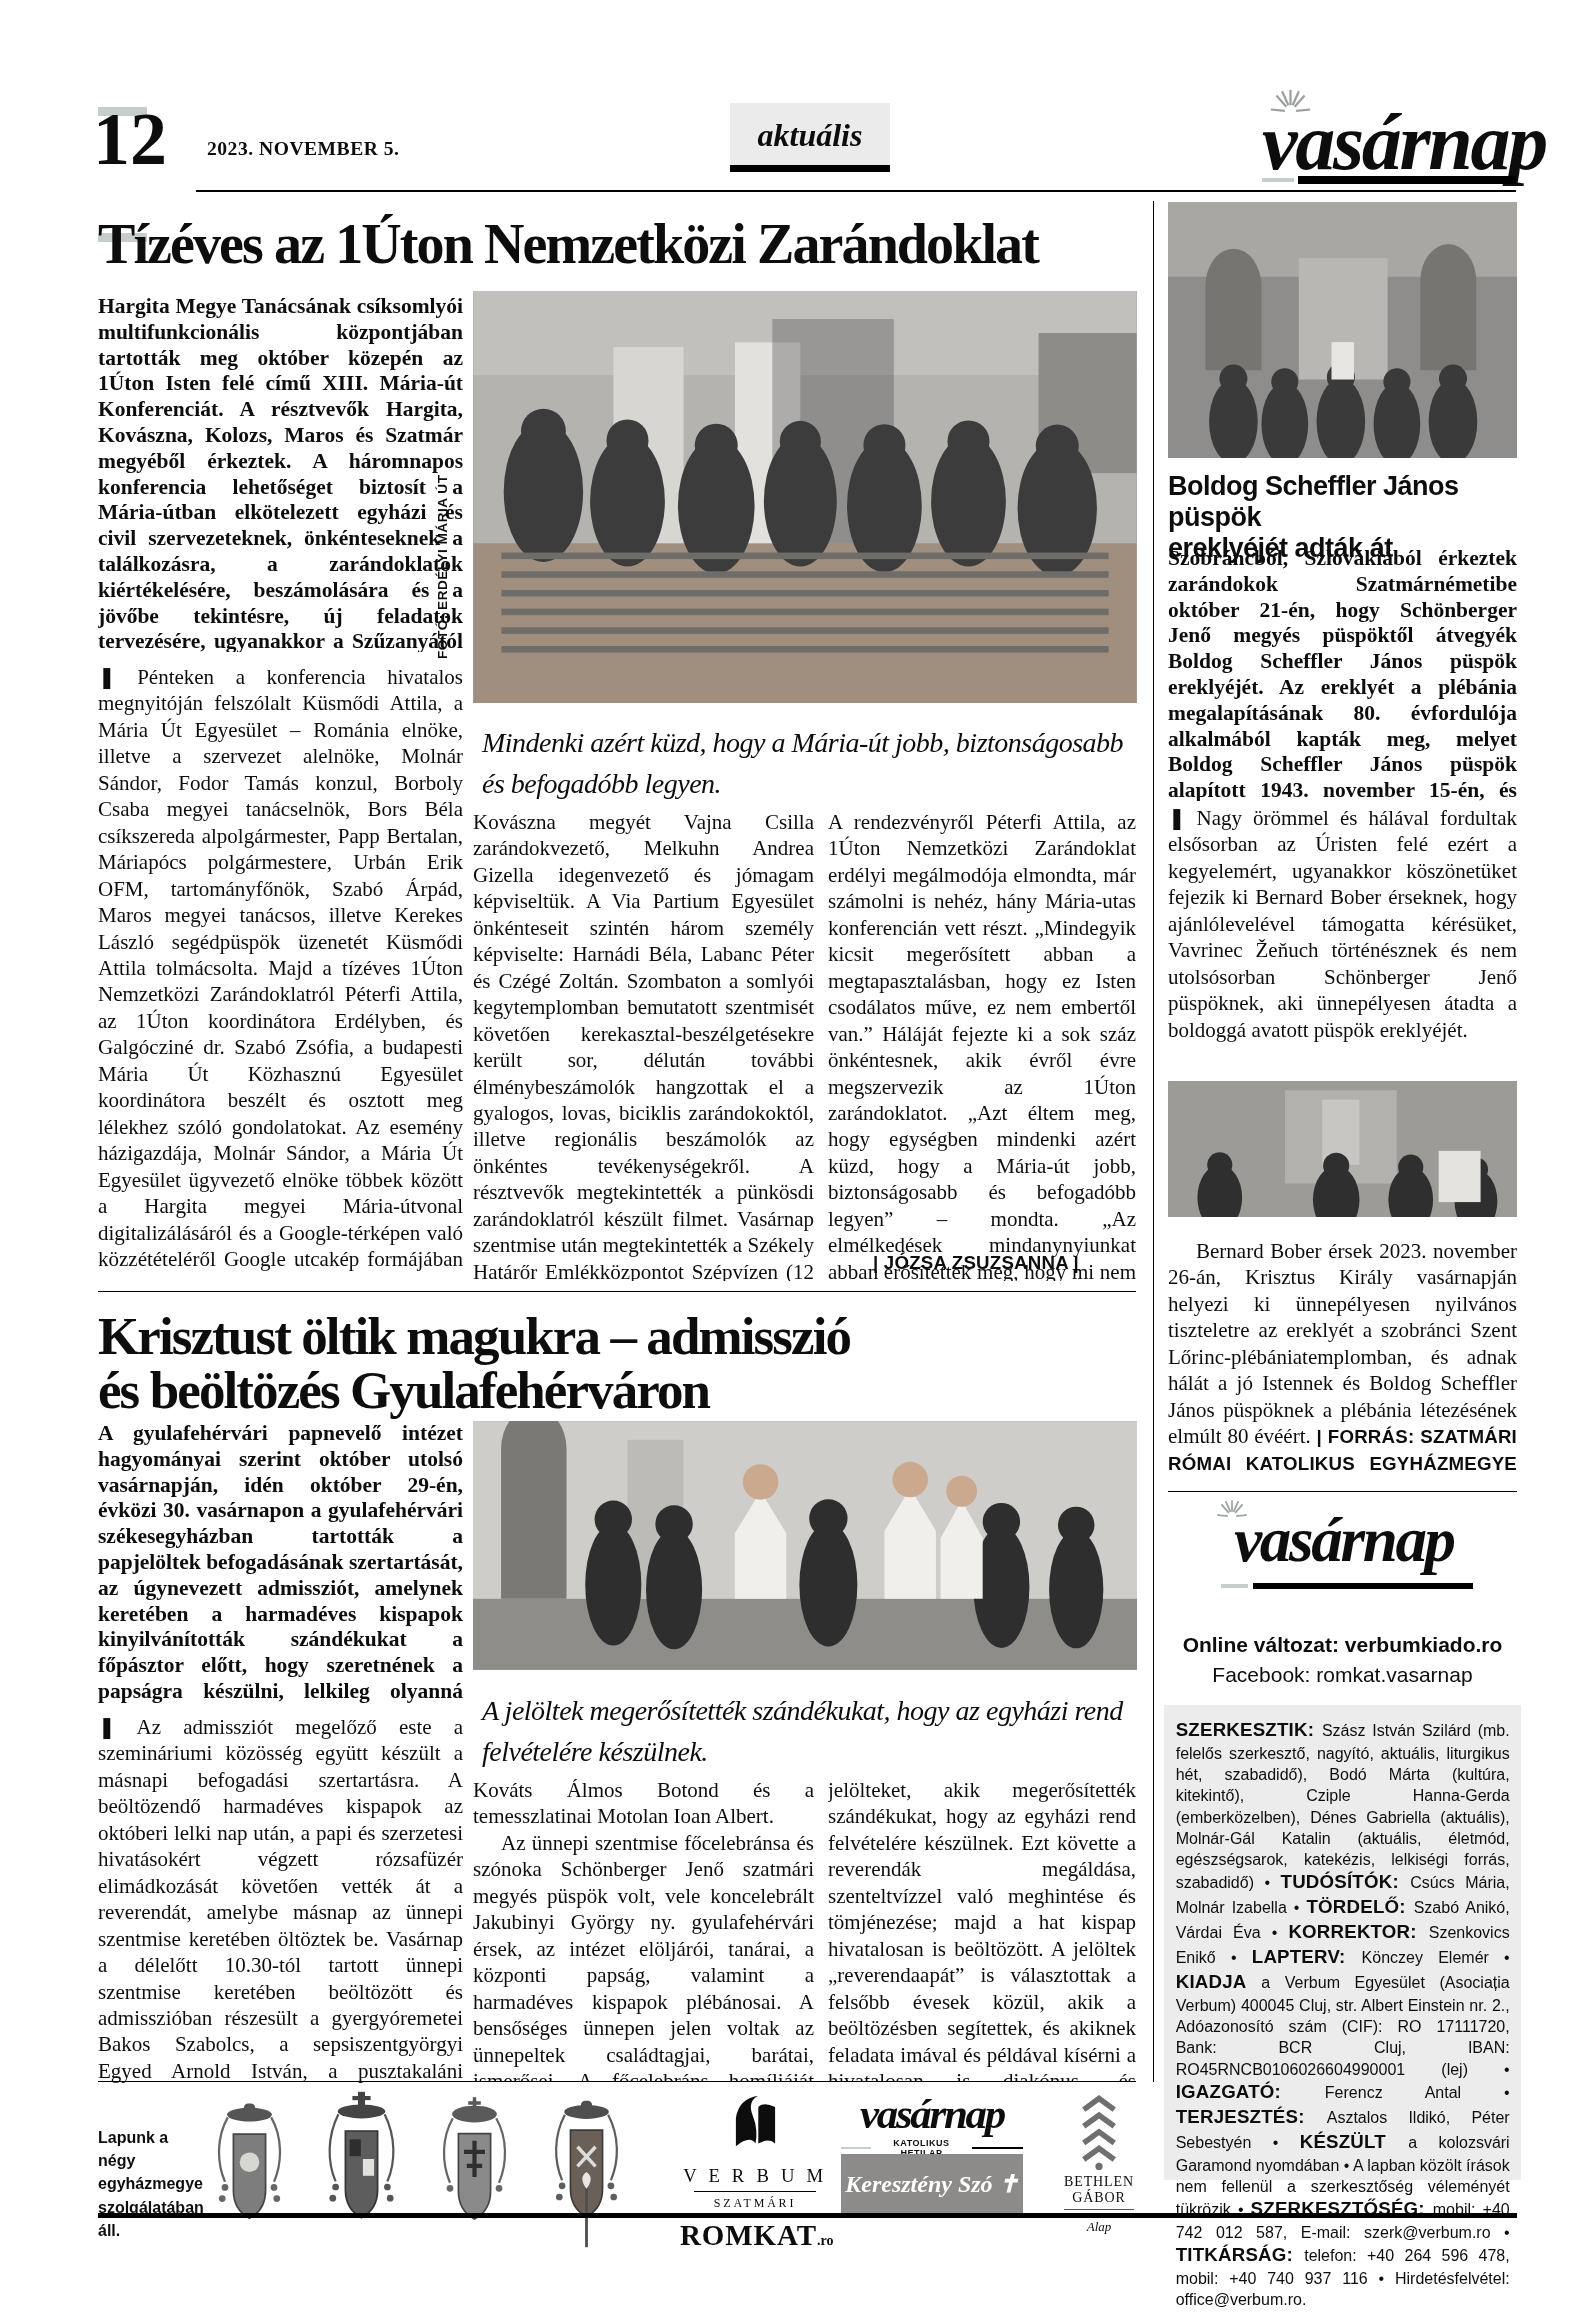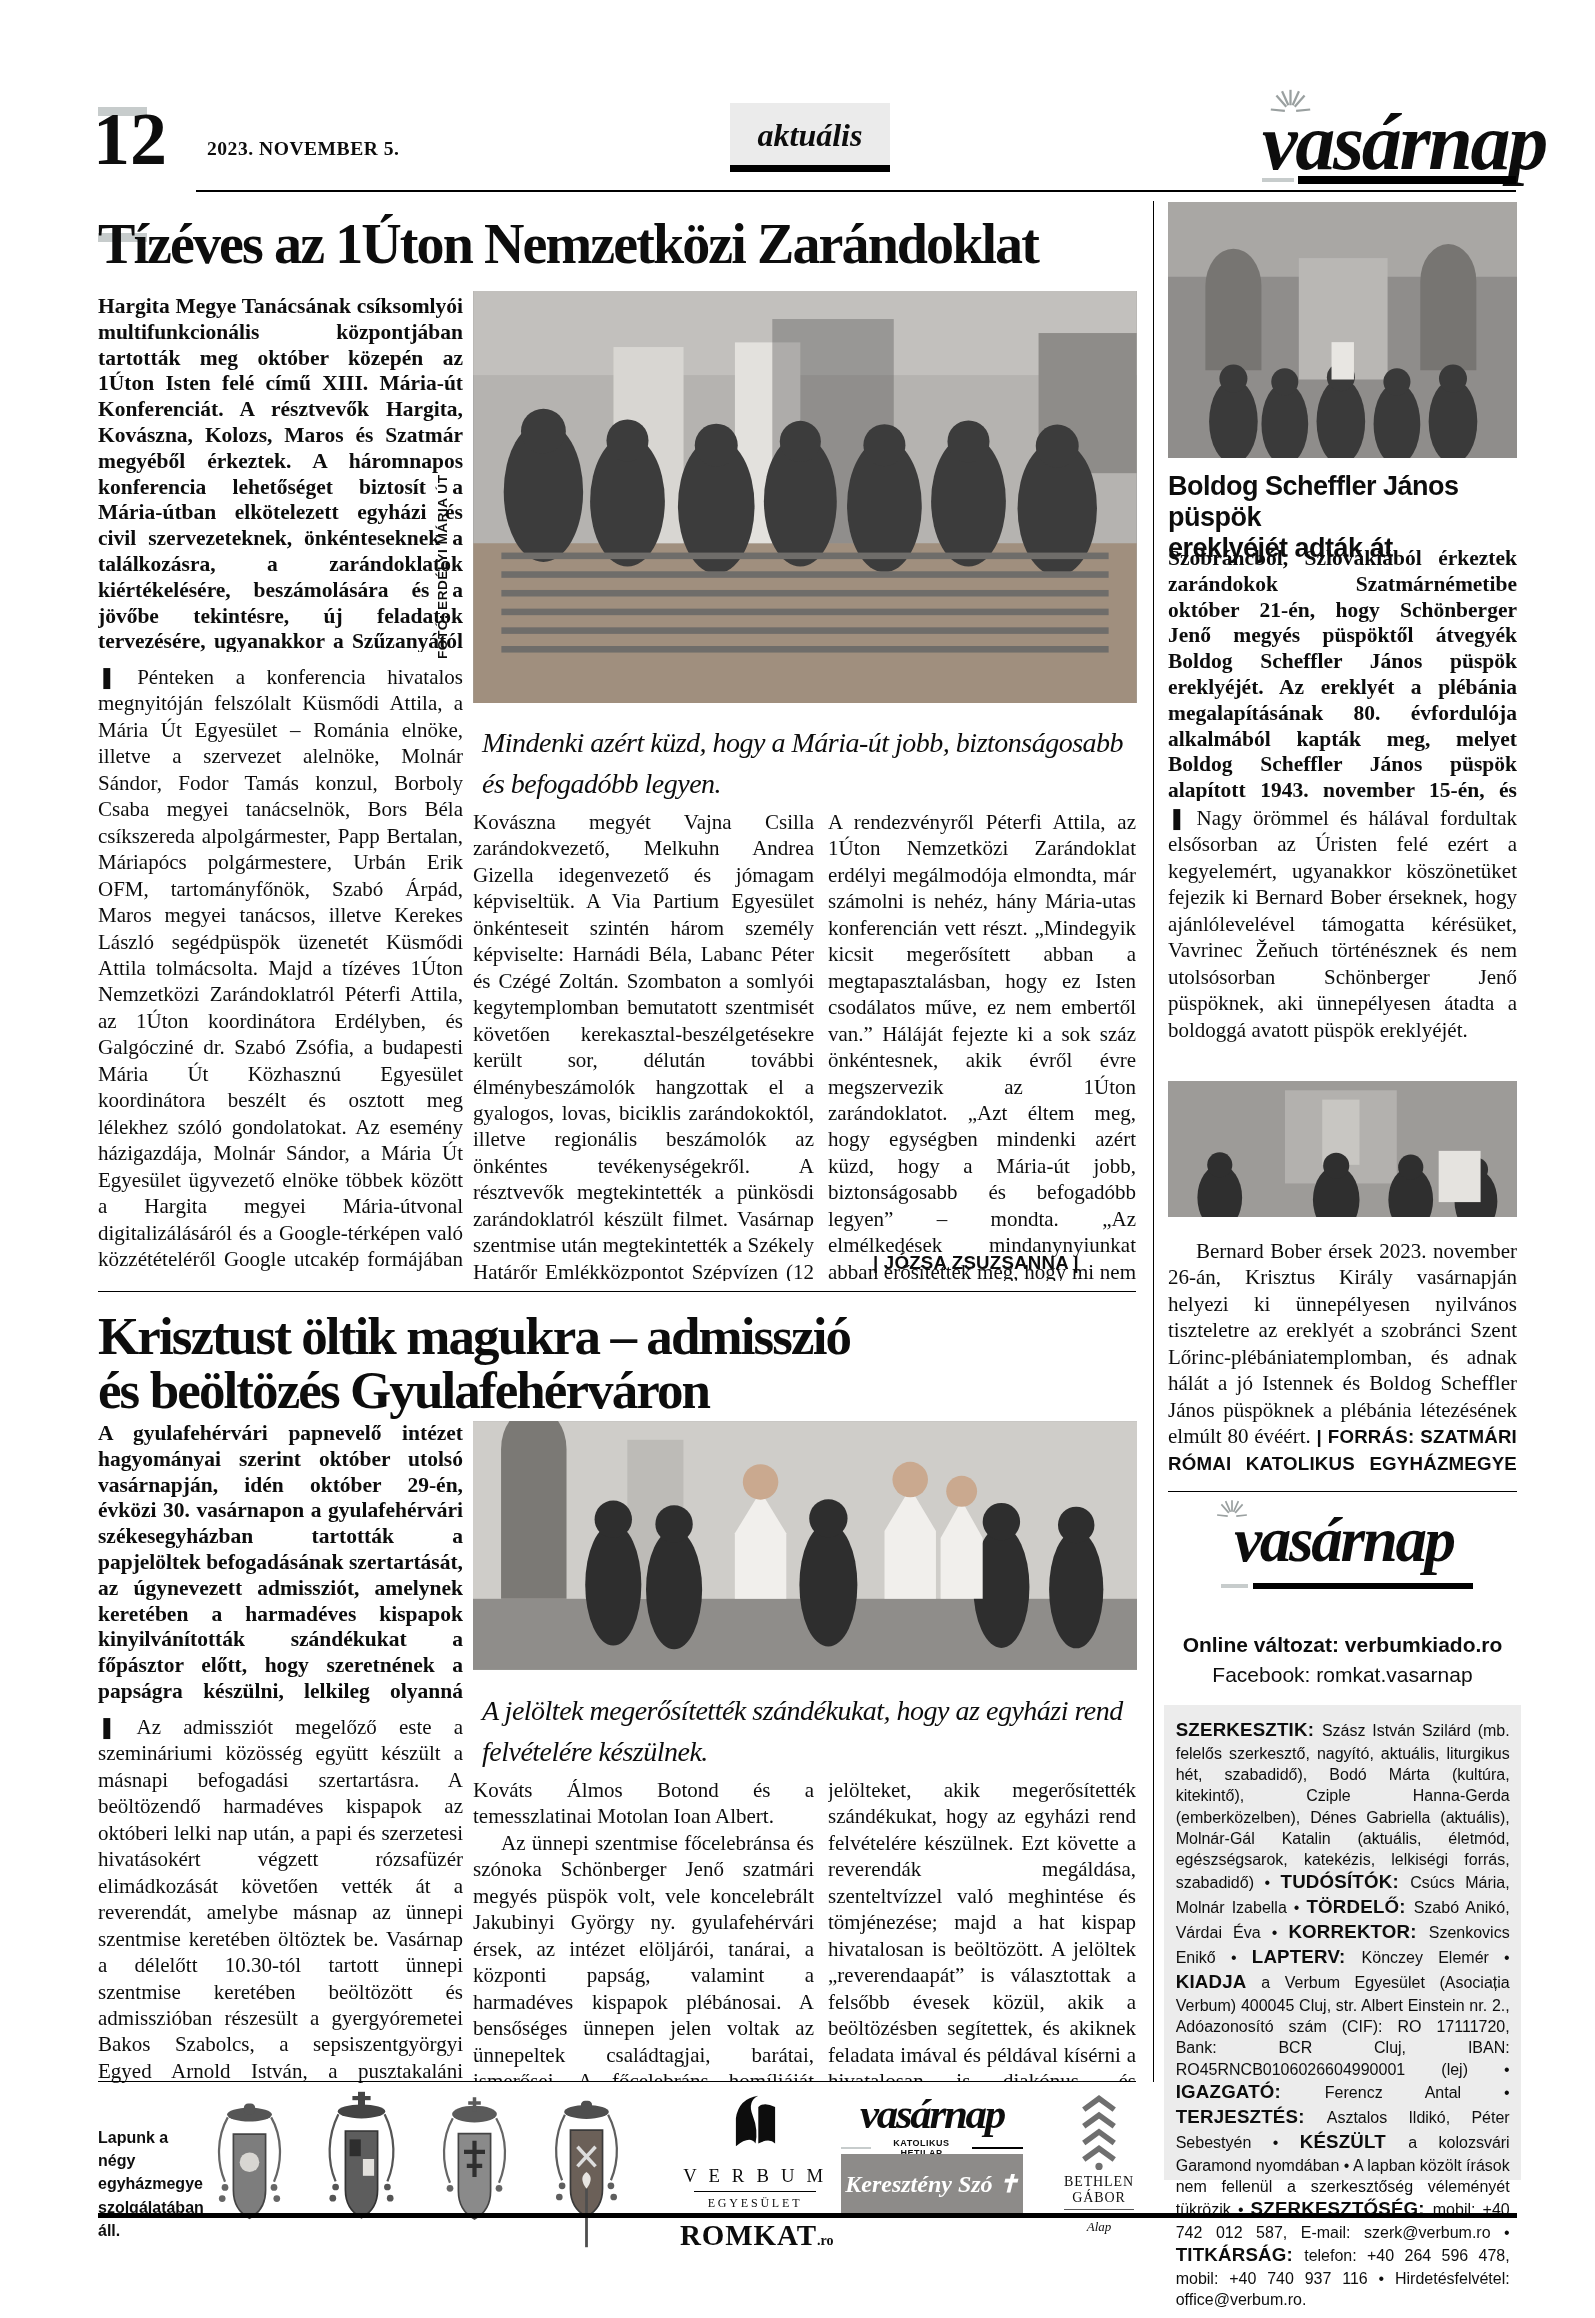--- a/index.html
+++ b/index.html
@@ -277,21 +277,21 @@
     <rect x="26.5" y="70" width="2" height="42" fill="#4e4e4e"></rect>
   </svg>
 
   <div class="abs" style="left:680px;top:2093px;width:150px;text-align:center;">
     <svg width="51" height="70" viewBox="0 0 36 50">
       <path d="M4,38 q10,-8 14,-2 q2,-10 -2,-20 q-4,-10 4,-14 q-14,2 -16,16 z" fill="#0d0d0d"></path>
       <path d="M20,36 q8,-4 12,0 l0,-26 q-8,-4 -12,0 z" fill="#0d0d0d"></path>
     </svg>
     <div class="sans" style="font-size:18.7px;letter-spacing:3.7px;font-family:'Liberation Serif',serif;">V E R B U M</div>
     <div class="rule" style="width:122px;height:1.4px;margin:3.7px auto;"></div>
-    <div style="font-size:12px;letter-spacing:2.8px;">EGYESÜLET</div>
+    <div style="font-size:12px;letter-spacing:2.8px;">SZATMÁRI</div>
   </div>
   <div class="abs" style="left:680px;top:2216px;width:150px;text-align:center;">
     <div class="rule" style="width:93px;height:1.9px;margin:0 auto 0.9px auto;"></div>
     <span style="font-size:29px;font-weight:bold;letter-spacing:0.9px;text-align:right;">ROMKAT</span><span style="font-size:14px;font-weight:bold;">.ro</span>
   </div>
 
   <div class="abs" style="left:841px;top:2089px;width:182px;text-align:center;">
     <span class="vlogo" style="font-size:43px;">vasárnap</span>
     <div style="display:flex;align-items:center;gap:3.7px;justify-content:center;">
       <div class="graybar" style="width:33px;height:2.8px;"></div>

